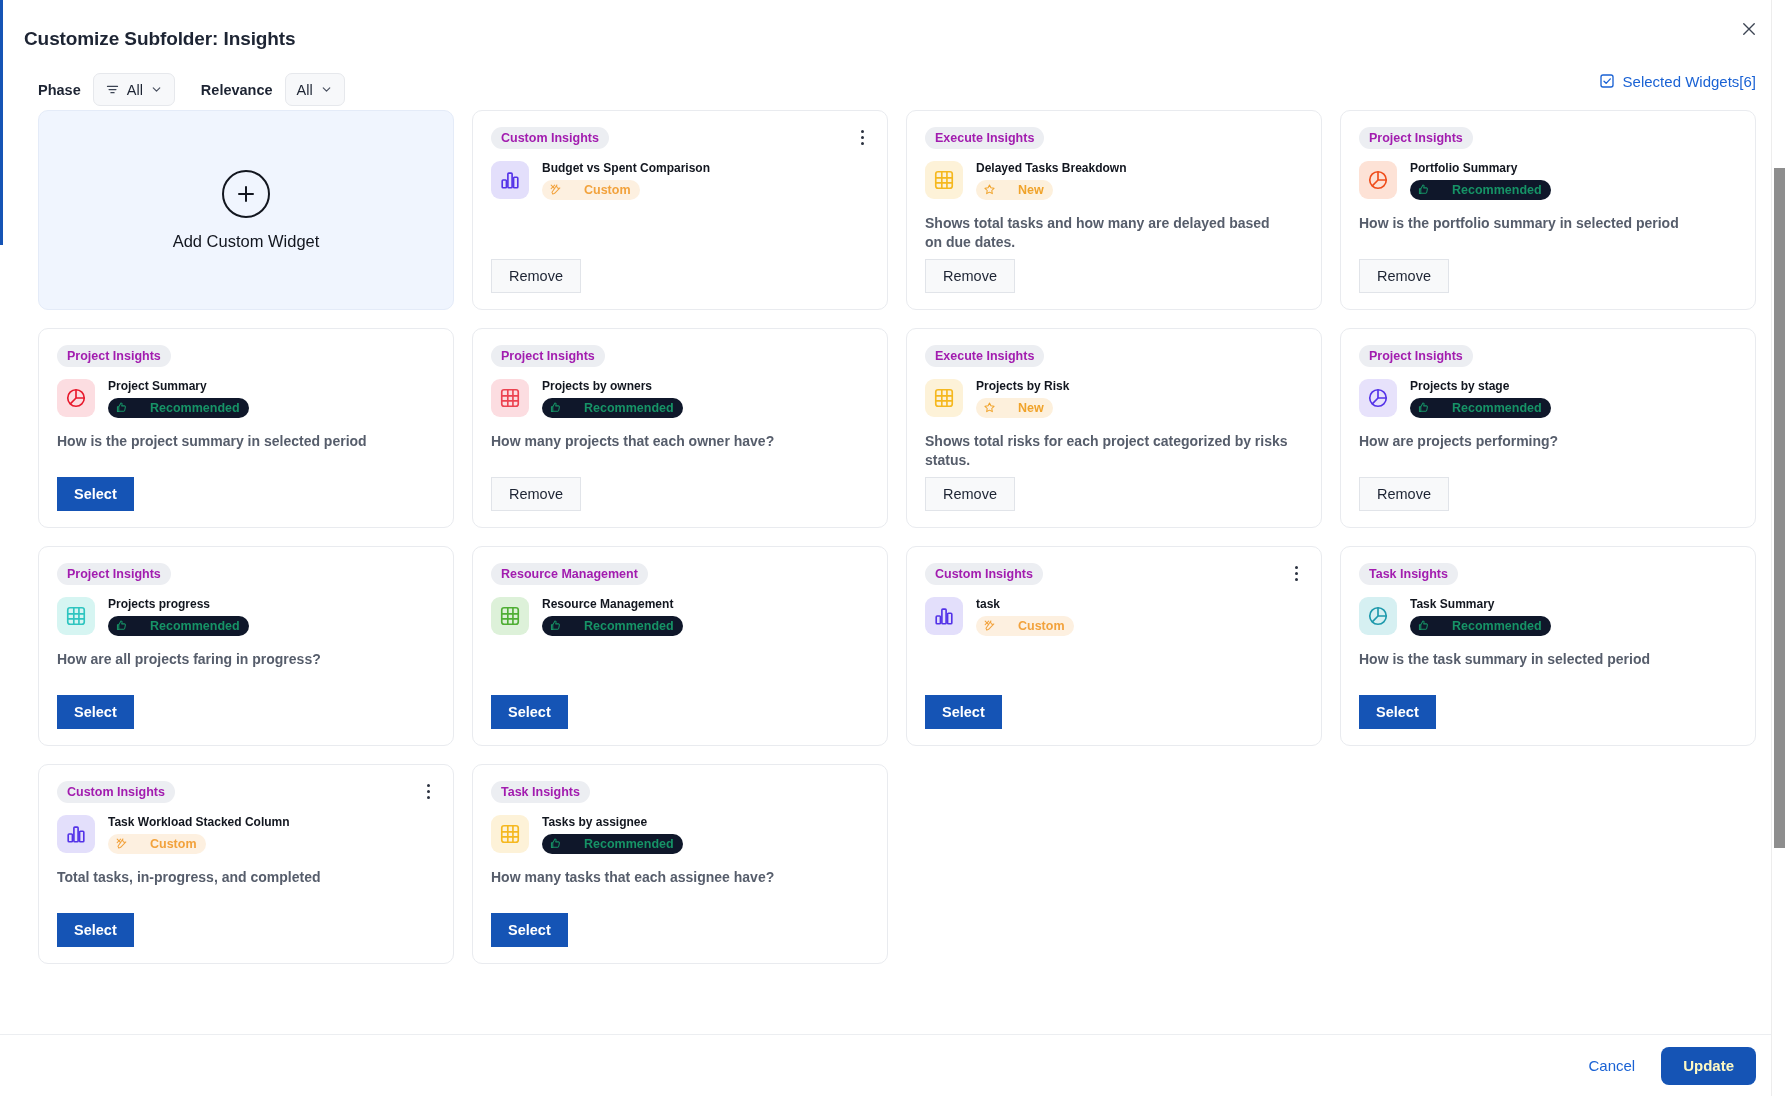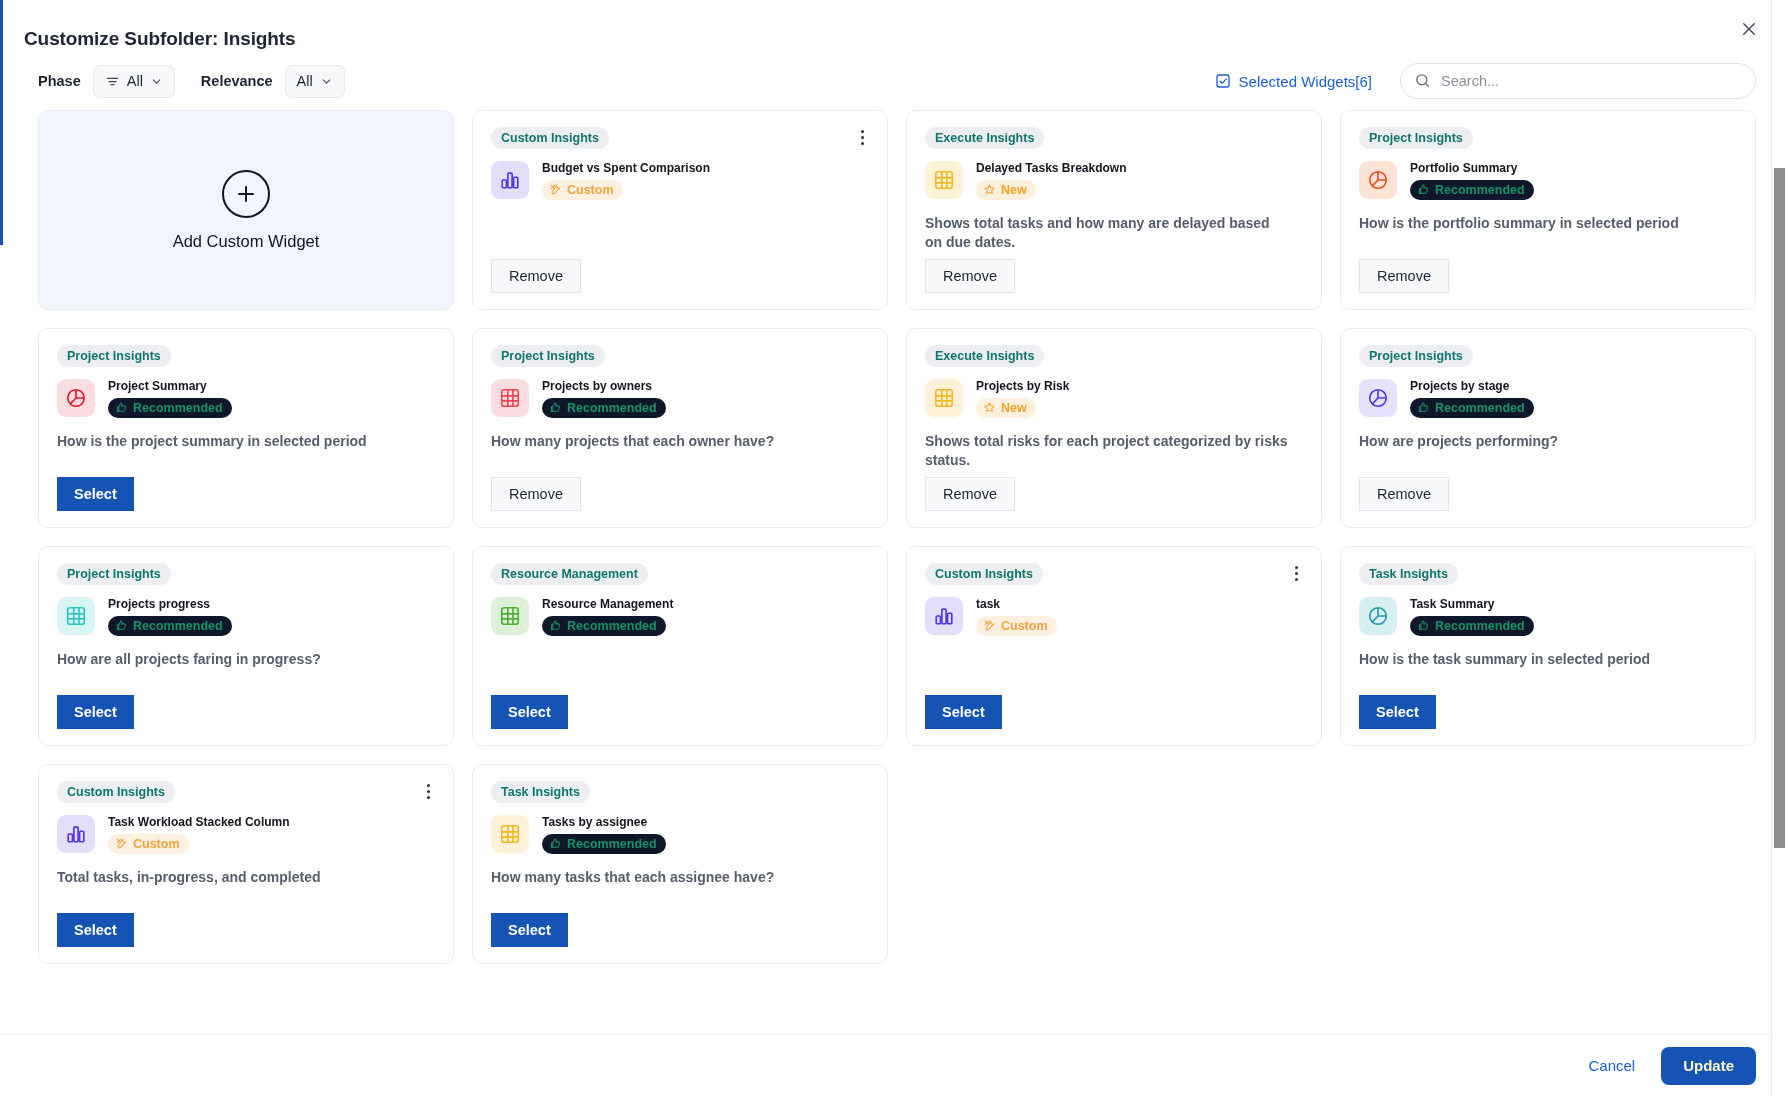--- a/index.html
+++ b/index.html
@@ -32,21 +32,21 @@
     position: absolute; right: 22px; top: 14px;
     width: 30px; height: 30px; border-radius: 6px;
     display: flex; align-items: center; justify-content: center;
     cursor: pointer; color: #3c4453;
   }
   .close-btn svg { width: 18px; height: 18px; }
 
   
   .toolbar {
     height: 50px; flex: 0 0 50px;
-    display: flex; align-items: center;
+    display: flex; align-items: flex-end;
     padding: 0 30px 0 38px;
     position: relative;
   }
   .filter-group { display: flex; align-items: center; gap: 12px; }
   .filter-label {
     font-size: 14.5px; font-weight: 700; color: #1d2433;
   }
   .select-box {
     display: inline-flex; align-items: center; gap: 7px;
     height: 33px; padding: 0 11px;
@@ -120,41 +120,41 @@
     width: 48px; height: 48px; border-radius: 50%;
     border: 2px solid #12161f;
     display: flex; align-items: center; justify-content: center;
     color: #12161f; margin-bottom: 14px;
   }
   .plus-circle svg { width: 24px; height: 24px; }
   .add-label { font-size: 16.5px; font-weight: 400; color: #12161f; }
 
   .cat-pill {
     display: inline-block; align-self: flex-start;
-    background: #eceef2; color: #0f766e;
+    background: #eceef2; color: #a21caf;
     font-size: 12.5px; font-weight: 700;
     padding: 4px 10px; border-radius: 12px;
     margin-bottom: 12px;
   }
   .row {
     display: flex; align-items: flex-start; gap: 13px;
   }
   .w-icon {
     width: 38px; height: 38px; border-radius: 9px;
     display: flex; align-items: center; justify-content: center;
     flex: 0 0 38px;
   }
   .w-icon svg { width: 22px; height: 22px; }
   .title-col { display: flex; flex-direction: column; gap: 4px; padding-top: 1px; }
   .w-title {
     font-size: 12px; font-weight: 700; color: #12161f;
     line-height: 1.15; white-space: nowrap;
   }
   .tag {
-    display: inline-flex; align-items: center; gap: 5px;
+    display: inline-flex; align-items: center; gap: 22px;
     align-self: flex-start;
     font-size: 12.5px; font-weight: 700;
     padding: 3px 9px 3px 7px; border-radius: 11px;
   }
   .tag svg { width: 13px; height: 13px; }
   .tag.recommended { background: #0f172a; color: #169366; }
   .tag.new { background: #fdf0dc; color: #f0a32a; }
   .tag.custom { background: #fdf0e0; color: #f2a23c; }
 
   .desc {
@@ -259,27 +259,20 @@
     </div>
 
     <div class="right-tools">
       <div class="sel-widgets">
         <svg viewBox="0 0 24 24" fill="none" stroke="#1a62d4" stroke-width="2" stroke-linecap="round" stroke-linejoin="round">
           <rect x="3" y="3" width="18" height="18" rx="3"></rect>
           <path d="M7.5 12.3l3.2 3.2L17 8.8"></path>
         </svg>
         <span>Selected Widgets[6]</span>
       </div>
-      <div class="search-wrap">
-        <svg class="s-icon" viewBox="0 0 24 24" fill="none" stroke="currentColor" stroke-width="2" stroke-linecap="round">
-          <circle cx="11" cy="11" r="7"></circle>
-            <path d="M20 20l-3.6-3.6"></path>
-        </svg>
-        <input type="text" placeholder="Search..." style="">
-      </div>
     </div>
   </div>
 
   <div class="body-scroll">
     <div class="grid" id="widget-grid">
       <div class="card add">
         <div class="plus-circle">
           <svg viewBox="0 0 24 24" fill="none" stroke="currentColor" stroke-width="2" stroke-linecap="round">
             <path d="M12 5v14M5 12h14"></path>
           </svg>

